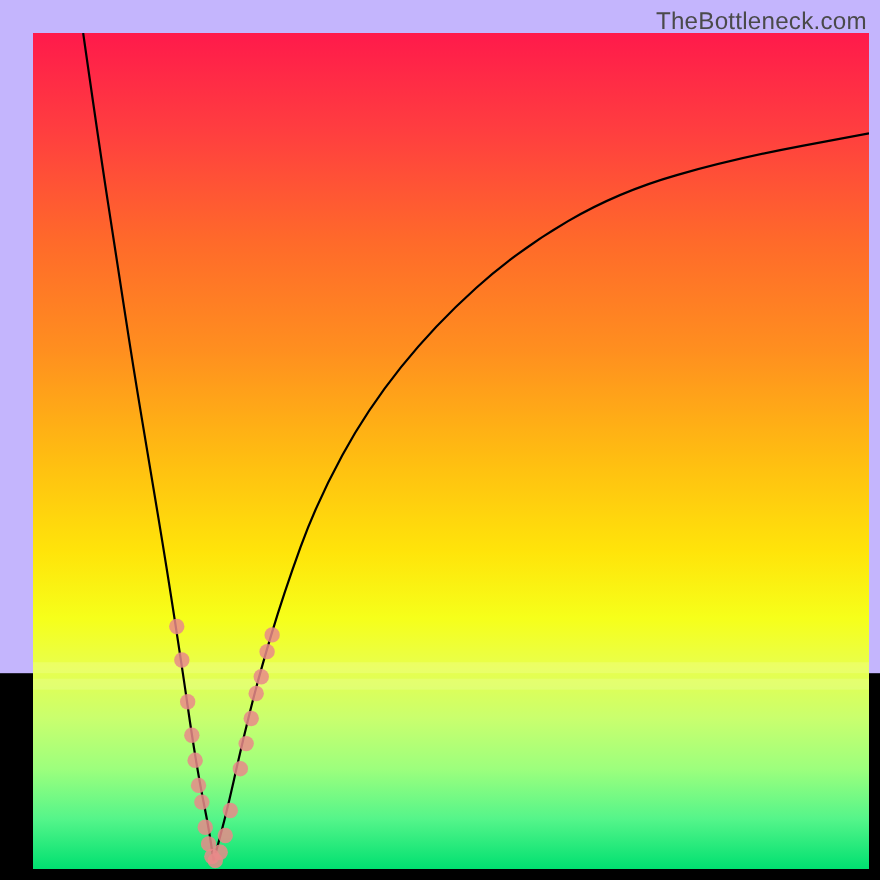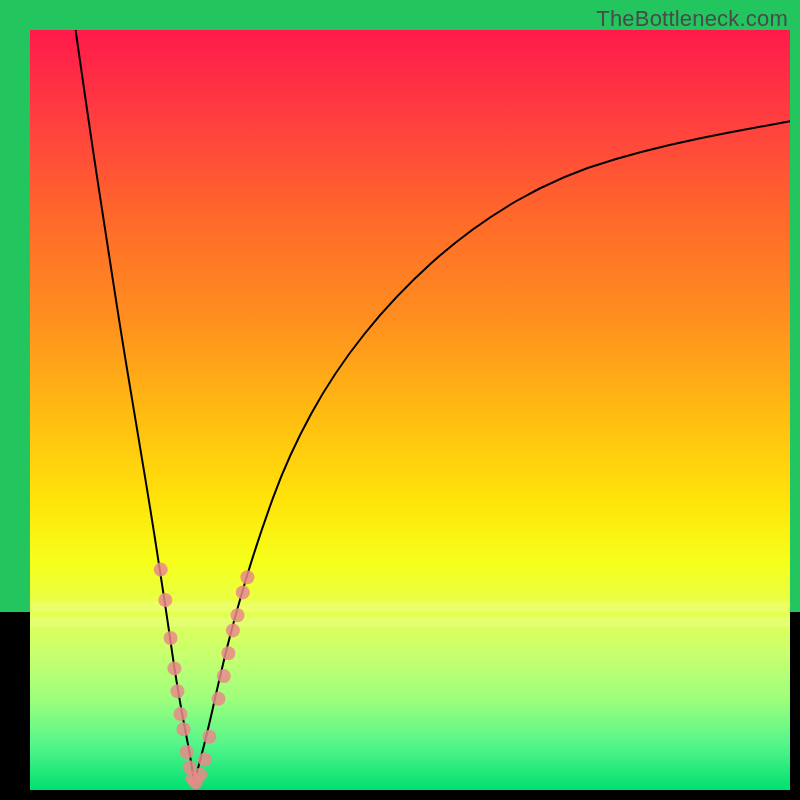--- a/index.html
+++ b/index.html
@@ -8,21 +8,21 @@
     width: 800px;
     height: 800px;
     overflow: hidden;
     background: #000;
     font-family: Arial, Helvetica, sans-serif;
   }
   .frame {
     position: relative;
     width: 800px;
     height: 612px;
-    background: #22c55e;
+    background: #c4b5fd;
     text-align: right;
   }
   .plot-area {
     position: absolute;
     left: 30px;
     top: 30px;
     width: 760px;
     height: 760px;
     background: linear-gradient(to bottom,
       #ff1a4b 0%,

